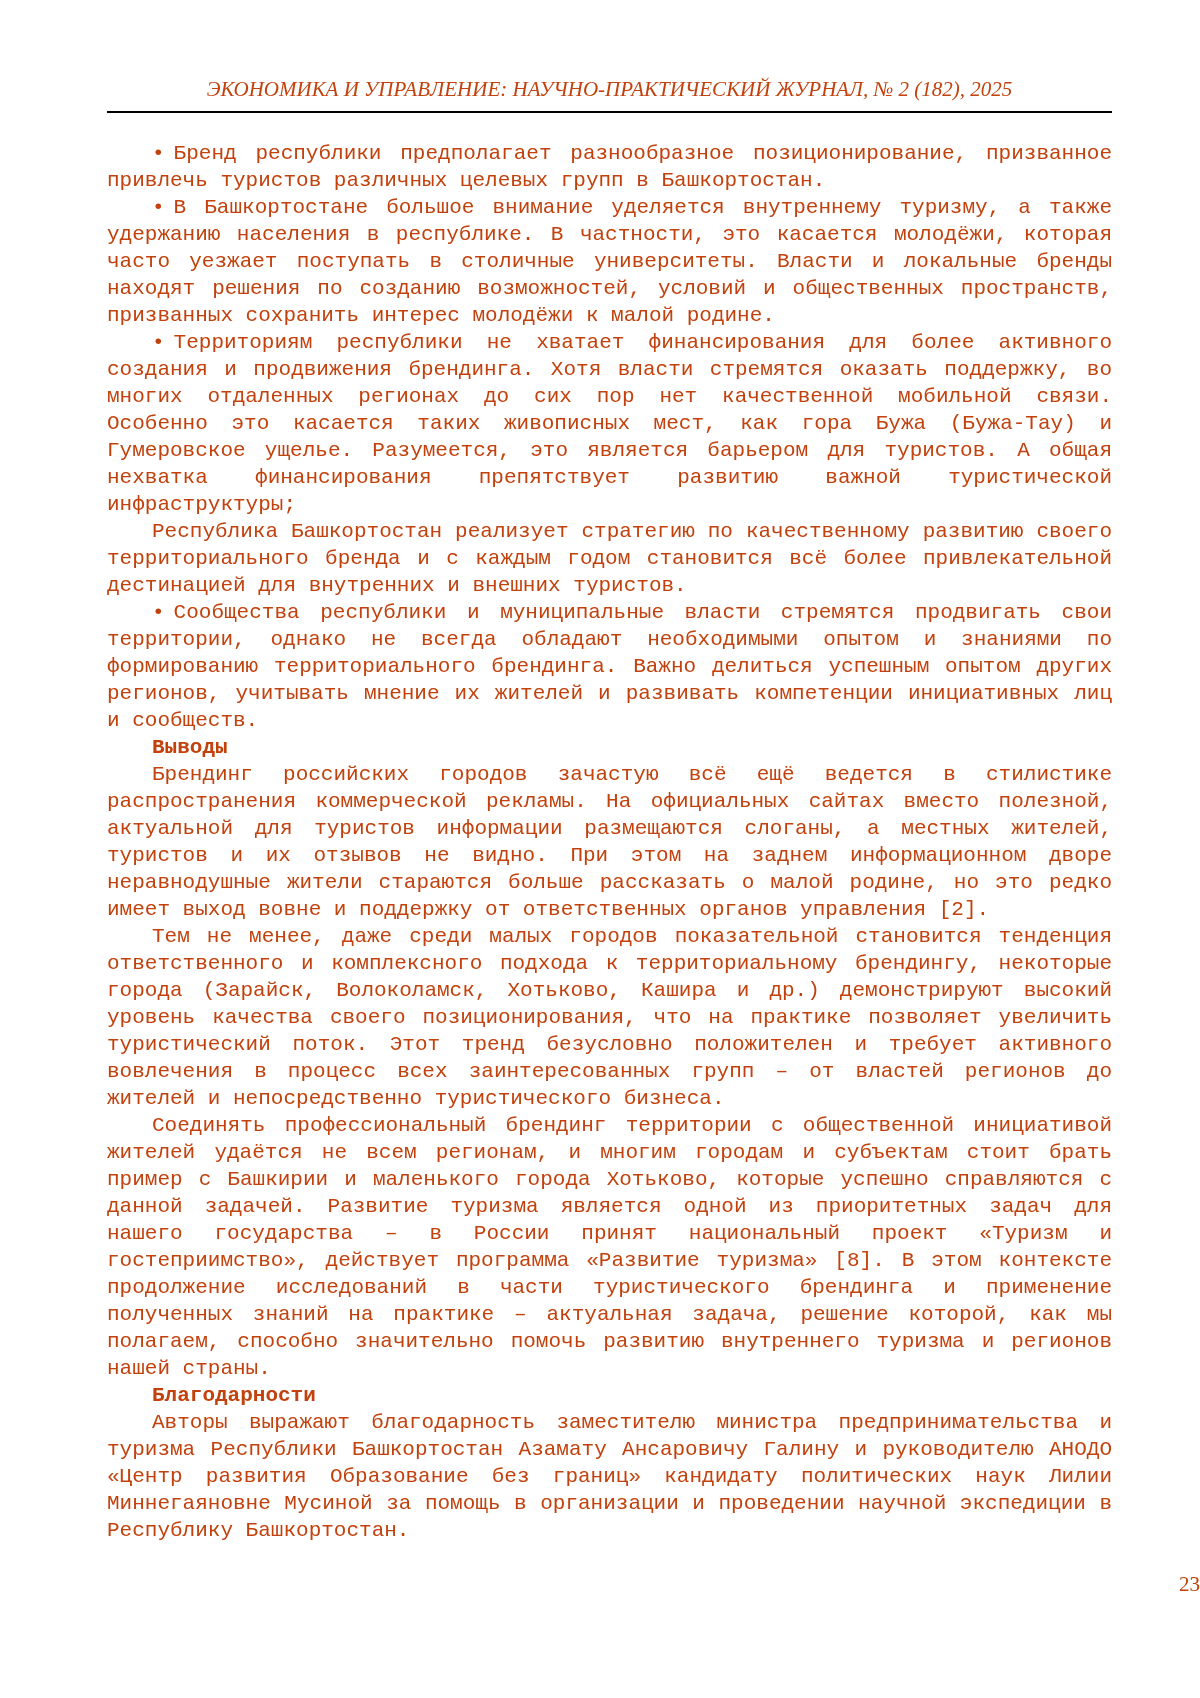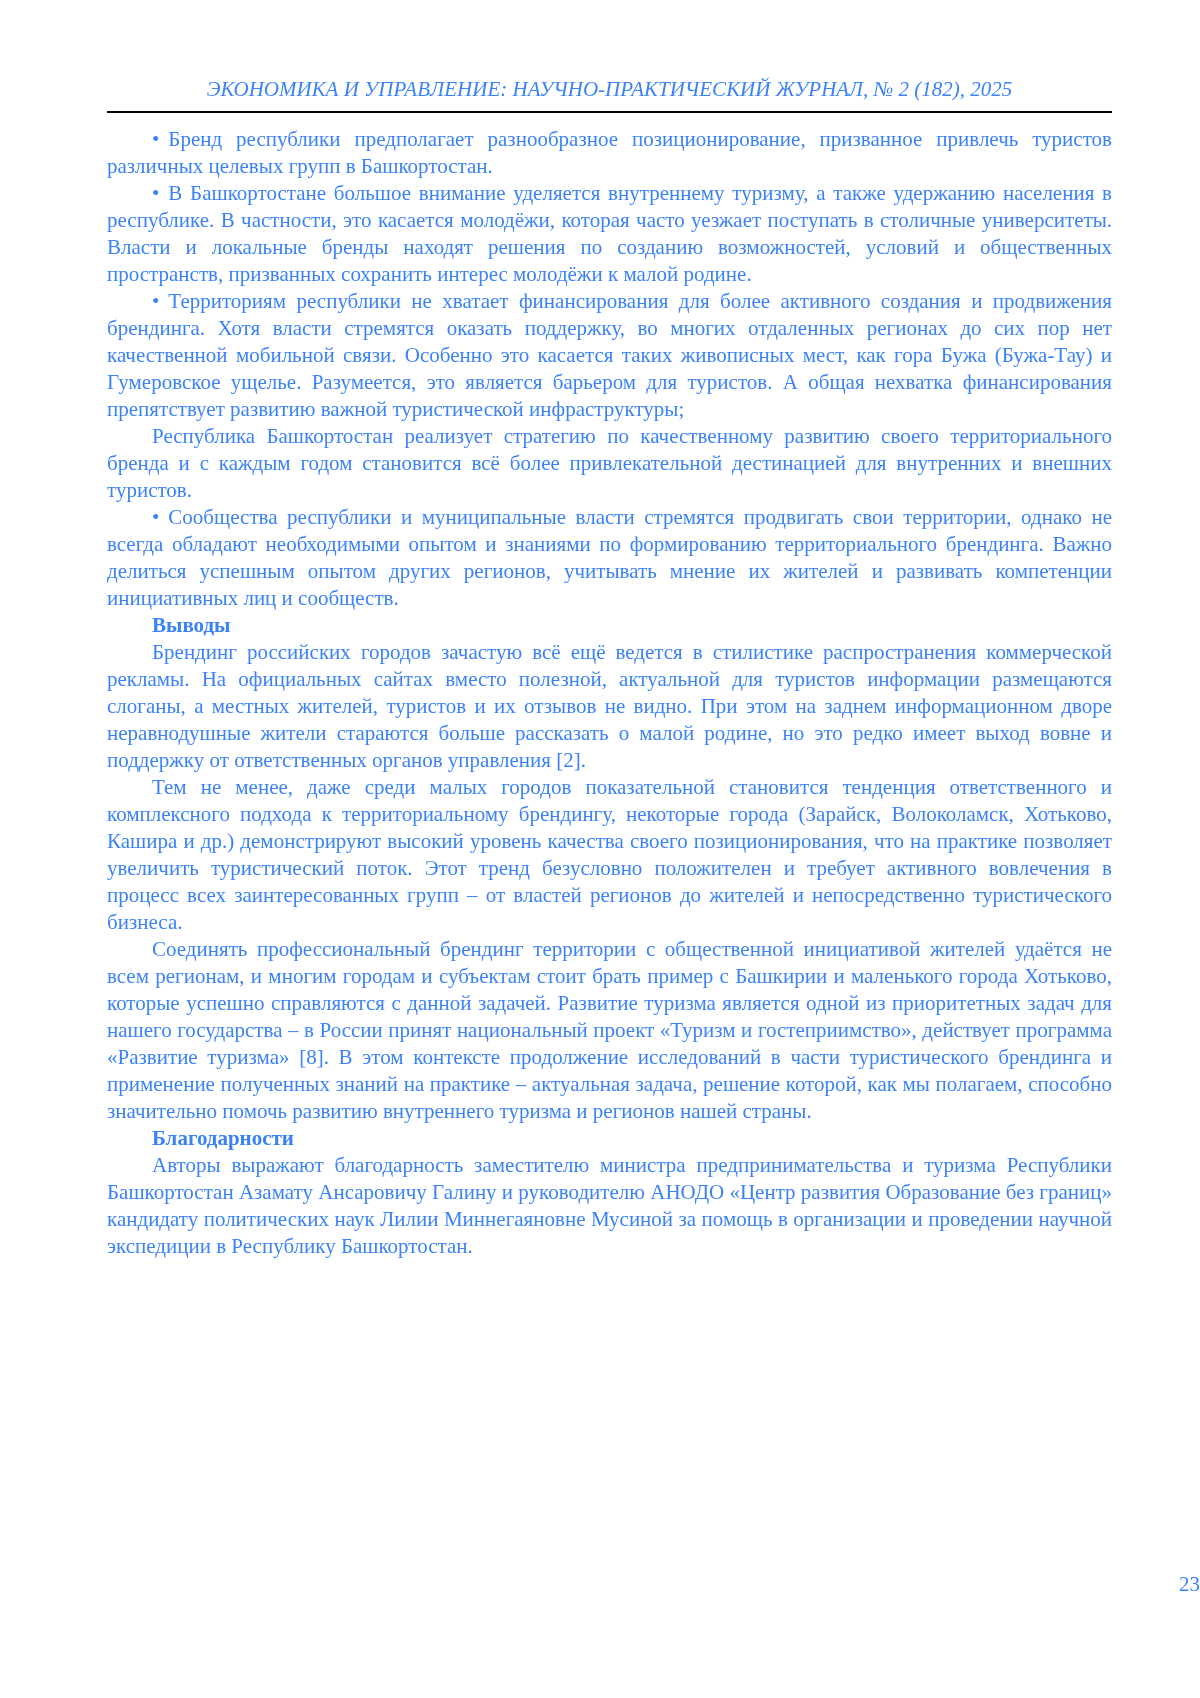--- a/index.html
+++ b/index.html
@@ -5,21 +5,21 @@
   html, body {
     margin: 0;
     padding: 0;
     background: #ffffff;
   }
   .page {
     position: relative;
     width: 1200px;
     height: 1698px;
     background: #ffffff;
-    color: #3b82f6;
+    color: #c2410c;
     font-family: "Liberation Serif", "DejaVu Serif", serif;
     overflow: hidden;
     box-sizing: border-box;
   }
   .content-col {
     margin-left: 107px;
     width: 1005px;
   }
   .journal-header {
     margin-top: 76px;
@@ -28,25 +28,26 @@
     font-style: italic;
     text-align: center;
     white-space: nowrap;
   }
   .header-rule {
     margin-top: 9px;
     border-bottom: 2px solid #000000;
     height: 0;
   }
   .article-body {
-    margin-top: 13px;
+    margin-top: 27px;
     font-size: 21px;
     line-height: 27px;
     text-align: justify;
     hyphens: auto;
+    font-family: Liberation Mono, monospace;
     -webkit-hyphens: auto;
   }
   .article-body p {
     margin: 0;
     text-indent: 45px;
   }
   .bullet-marker {
     display: inline-block;
     margin-right: 9px;
     text-indent: 0;

